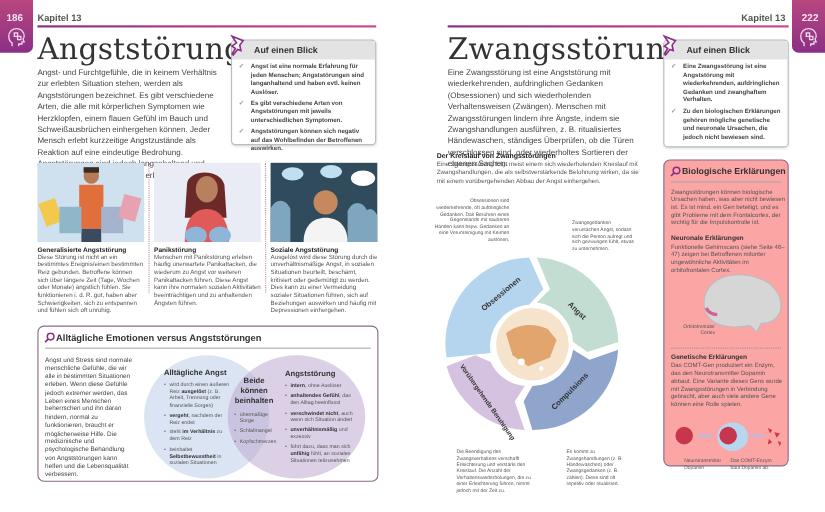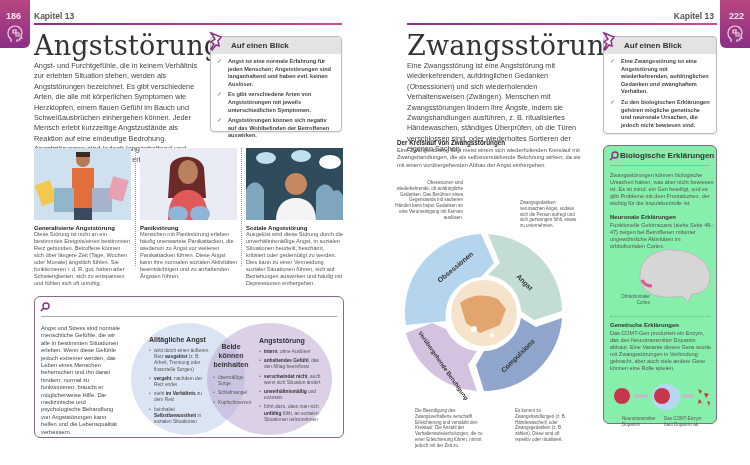--- a/index.html
+++ b/index.html
@@ -67,21 +67,21 @@
   .venn-list li { margin-bottom: 3px; padding-left: 5px; position: relative; }
   .venn-list li::before { content: "•"; position: absolute; left: 0; color: #6a5a9a; }
   .venn-list b { color: #333; }
   .both-h { position: absolute; left: 176px; top: 45px; width: 40px; text-align: center; font-size: 7px; font-weight: bold; line-height: 9px; color: #333; }
 
   .cycle-head { position: absolute; left: 22px; top: 139px; font-size: 6.3px; font-weight: bold; color: #222; }
   .cycle-text { position: absolute; left: 22px; top: 147px; width: 190px; font-size: 5.7px; line-height: 7.4px; color: #555; }
   .note { position: absolute; font-size: 4.5px; line-height: 5.8px; color: #555; }
   .cycle-svg { position: absolute; left: 21px; top: 225px; width: 175px; height: 175px; }
 
-  .bio-box { position: absolute; left: 228px; top: 145px; width: 114px; height: 279px; border: 1px solid #8a6a86; border-radius: 6px; background: #86efac; }
+  .bio-box { position: absolute; left: 228px; top: 145px; width: 114px; height: 279px; border: 1px solid #8a6a86; border-radius: 6px; background: #fca5a5; }
   .bio-title { position: absolute; left: 16px; top: 5px; font-size: 8px; font-weight: bold; color: #333; }
   .bio-rule { position: absolute; left: 6px; right: 6px; top: 19px; border-top: 1px solid #aaa; }
   .bio-text { position: absolute; left: 6px; width: 104px; font-size: 5.5px; line-height: 7px; color: #555; }
   .bio-sub { position: absolute; left: 6px; font-size: 6px; font-weight: bold; color: #333; }
   .dotted-h { position: absolute; left: 6px; right: 6px; border-top: 1px dotted #999; }
 </style>
 </head>
 <body>
 
 <div class="page left">
@@ -155,20 +155,21 @@
       <div class="cap-title">Soziale Angststörung</div>
       <div class="cap-text">Ausgelöst wird diese Störung durch die unverhältnismäßige Angst, in sozialen Situationen beurteilt, beschämt, kritisiert oder gedemütigt zu werden. Dies kann zu einer Vermeidung sozialer Situationen führen, sich auf Beziehungen auswirken und häufig mit Depressionen einhergehen.</div>
     </div>
   </div>
 
   <div class="emo-box">
     <svg class="mag" viewBox="0 0 10 10">
         <circle cx="6" cy="4" r="3" fill="none" stroke="#8b2f86" stroke-width="1.4"></circle>
         <path d="M4 6L1 9" stroke="#8b2f86" stroke-width="1.6"></path>
       </svg>
+    <div class="emo-title">Alltägliche Emotionen versus Angststörungen</div>
     <div class="emo-rule"></div>
     <div class="emo-text">Angst und Stress sind normale menschliche Gefühle, die wir alle in bestimmten Situationen erleben. Wenn diese Gefühle jedoch extremer werden, das Leben eines Menschen beherrschen und ihn daran hindern, normal zu funktionieren, braucht er möglicherweise Hilfe. Die medizinische und psychologische Behandlung von Angststörungen kann helfen und die Lebensqualität verbessern.</div>
     <div class="venn-l"></div>
     <div class="venn-r"></div>
     <div class="venn-h" style="left:114px;top:39px">Alltägliche Angst</div>
     <ul class="venn-list" style="left:114px;top:51px;width:60px">
       <li><span>wird durch einen äußeren Reiz </span><b>ausgelöst</b><span> (z. B. Arbeit, Trennung oder finanzielle Sorgen)</span></li>
       <li><b>vergeht</b><span>, nachdem der Reiz endet</span></li>
       <li><span>steht </span><b>im Verhältnis</b><span> zu dem Reiz</span></li>
       <li><span>beinhaltet </span><b>Selbstbewusstheit</b><span> in sozialen Situationen</span></li>

